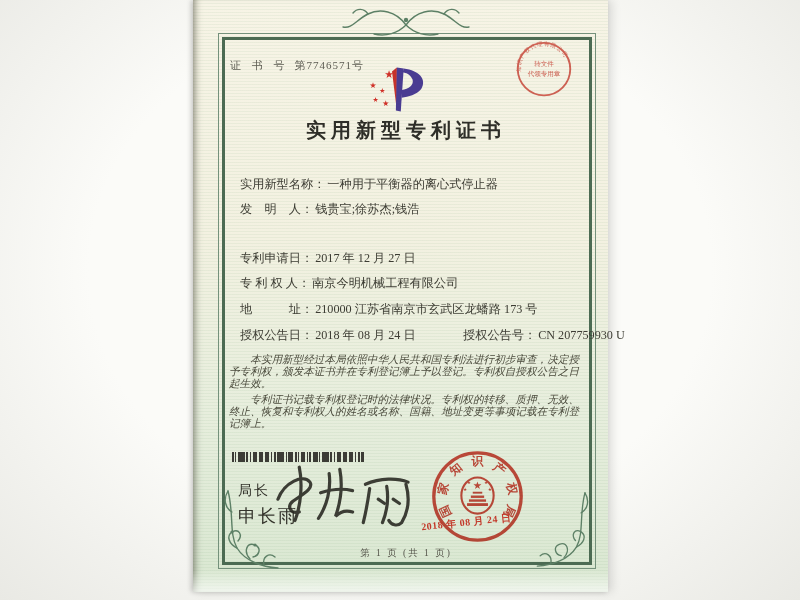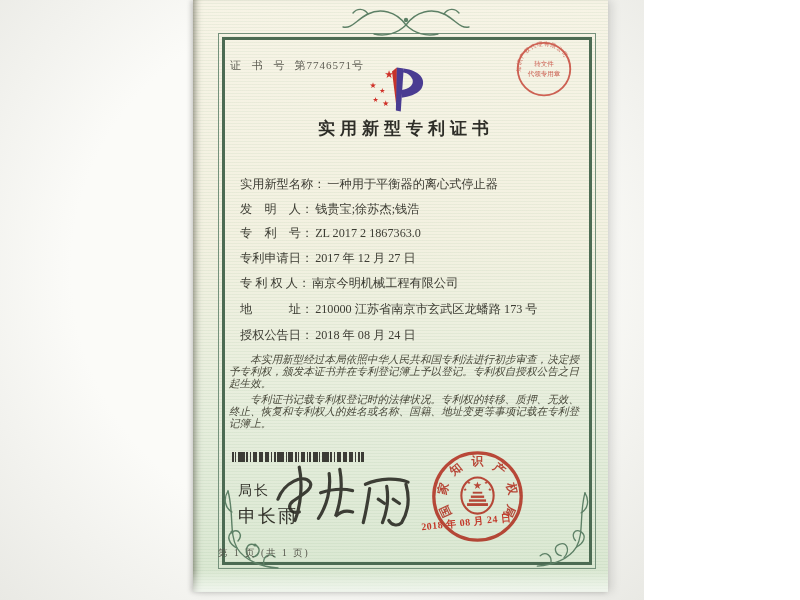--- a/index.html
+++ b/index.html
@@ -1,52 +1,52 @@
 <!DOCTYPE html>
 <html><head>
 <meta charset="utf-8">
 <style>
   html,body{margin:0;padding:0;}
   #stage{
-    position:relative;width:644px;height:600px;overflow:hidden;
+    position:relative;width:800px;height:600px;overflow:hidden;
     background:radial-gradient(ellipse at 50% 45%, #fbfbf8 55%, #e9e9e4 100%);
     font-family:"Liberation Serif","DejaVu Serif",serif;
   }
   
   #paper{
     position:absolute;left:193px;top:0;width:415px;height:592px;
     background:
       repeating-linear-gradient(0deg, rgba(116,162,116,0.09) 0 1px, rgba(0,0,0,0) 1px 3px),
       linear-gradient(180deg,#f7f4e6 0%,#f3f1e1 40%,#e7eedd 70%,#d9e7d1 100%);
     box-shadow: inset 7px 0 7px -5px rgba(70,70,55,.6), 4px 0 9px rgba(0,0,0,.12), -2px 0 5px rgba(0,0,0,.18);
   }
   #paper .bottom-fade{position:absolute;left:0;bottom:0;width:100%;height:22px;
     background:linear-gradient(180deg,rgba(255,255,255,0),rgba(255,255,255,.65));}
   
   .frame-outer{position:absolute;left:25px;top:33px;width:376px;height:534px;border:1px solid #74917b;}
   .frame-inner{position:absolute;left:3px;top:3px;right:3px;bottom:3px;border:3px solid #4c6b53;}
   
   .certno{position:absolute;left:37px;top:58px;font-size:11px;color:#5c5c52;letter-spacing:1px;}
   .certno .lbl{letter-spacing:4px;margin-right:6px;}
   .title{position:absolute;left:25px;top:117px;width:376px;text-align:center;
-    font-size:17px;font-weight:600;letter-spacing:5px;color:#2e2e28;}
+    font-size:20px;font-weight:600;letter-spacing:5px;color:#2e2e28;}
   .frow{position:absolute;left:47px;width:350px;font-size:12.2px;color:#3c3c33;white-space:nowrap;}
   .frow .val{margin-left:2px;}
   .frow .pair2{position:absolute;left:223px;top:0;}
   .paras{position:absolute;left:32px;top:350px;width:358px;font-size:10.6px;line-height:12.1px;
     color:#4a4a3c;text-align:justify;font-style:italic;}
   .paras p{margin:4px;text-indent:2em;font-style:italic;}
   .barcode{position:absolute;left:39px;top:452px;width:132px;height:10px;
     background:
       repeating-linear-gradient(90deg,#3c3c36 0 1px,rgba(0,0,0,0) 1px 3px),
       repeating-linear-gradient(90deg,#3c3c36 0 2px,rgba(0,0,0,0) 2px 7px),
       repeating-linear-gradient(90deg,rgba(0,0,0,0) 0 9px,#3c3c36 9px 12px);}
   .officer-role{position:absolute;left:45px;top:482px;font-size:14px;color:#33332b;letter-spacing:2px;}
   .officer-name{position:absolute;left:45px;top:504px;font-size:18px;color:#33332b;letter-spacing:2px;}
-  .footer{position:absolute;left:25px;top:547px;width:376px;
+  .footer{position:absolute;left:25px;top:547px;width:376px;text-align:center;
     font-size:9.5px;color:#55554b;letter-spacing:2px;}
   
   .logo{position:absolute;left:159px;top:64px;}
   .seal-small{position:absolute;left:318px;top:40px;opacity:.82;mix-blend-mode:multiply;}
   .seal-big{position:absolute;left:237px;top:449px;opacity:.9;mix-blend-mode:multiply;}
   .seal-date{position:absolute;left:228px;top:514px;width:120px;transform:rotate(-6deg);
     font-size:10px;font-weight:bold;color:#c33a2b;letter-spacing:.5px;white-space:nowrap;}
   .signature{position:absolute;left:70px;top:458px;}
   .orn-top{position:absolute;left:147px;top:5px;}
   .orn-bl{position:absolute;left:27px;top:488px;}
@@ -118,34 +118,34 @@
     </svg>
 
     <div class="title">实用新型专利证书</div>
 
     <div class="frow" style="top:176px">
       <span>实用新型名称：</span><span class="val">一种用于平衡器的离心式停止器</span>
     </div>
     <div class="frow" style="top:201px">
       <span>发　明　人：</span><span class="val">钱贵宝;徐苏杰;钱浩</span>
     </div>
-    <div class="frow" style="top:225px">
-      <span>专　利　号：</span><span class="val">ZL 2017 2 1867363.0</span>
-    </div>
     <div class="frow" style="top:250px">
       <span>专利申请日：</span><span class="val">2017 年 12 月 27 日</span>
     </div>
     <div class="frow" style="top:275px">
       <span>专 利 权 人：</span><span class="val">南京今明机械工程有限公司</span>
     </div>
     <div class="frow" style="top:301px">
       <span>地　　　址：</span><span class="val">210000 江苏省南京市玄武区龙蟠路 173 号</span>
     </div>
     <div class="frow" style="top:327px">
       <span>授权公告日：</span><span class="val">2018 年 08 月 24 日</span>
+      <span class="pair2">
+        <span>授权公告号：</span><span class="val">CN 207759930 U</span>
+      </span>
     </div>
 
     <div class="paras">
       <p>本实用新型经过本局依照中华人民共和国专利法进行初步审查，决定授予专利权，颁发本证书并在专利登记簿上予以登记。专利权自授权公告之日起生效。</p>
       <p>专利证书记载专利权登记时的法律状况。专利权的转移、质押、无效、终止、恢复和专利权人的姓名或名称、国籍、地址变更等事项记载在专利登记簿上。</p>
     </div>
 
     <div class="barcode"></div>
 
     <div class="officer-role">局长</div>

